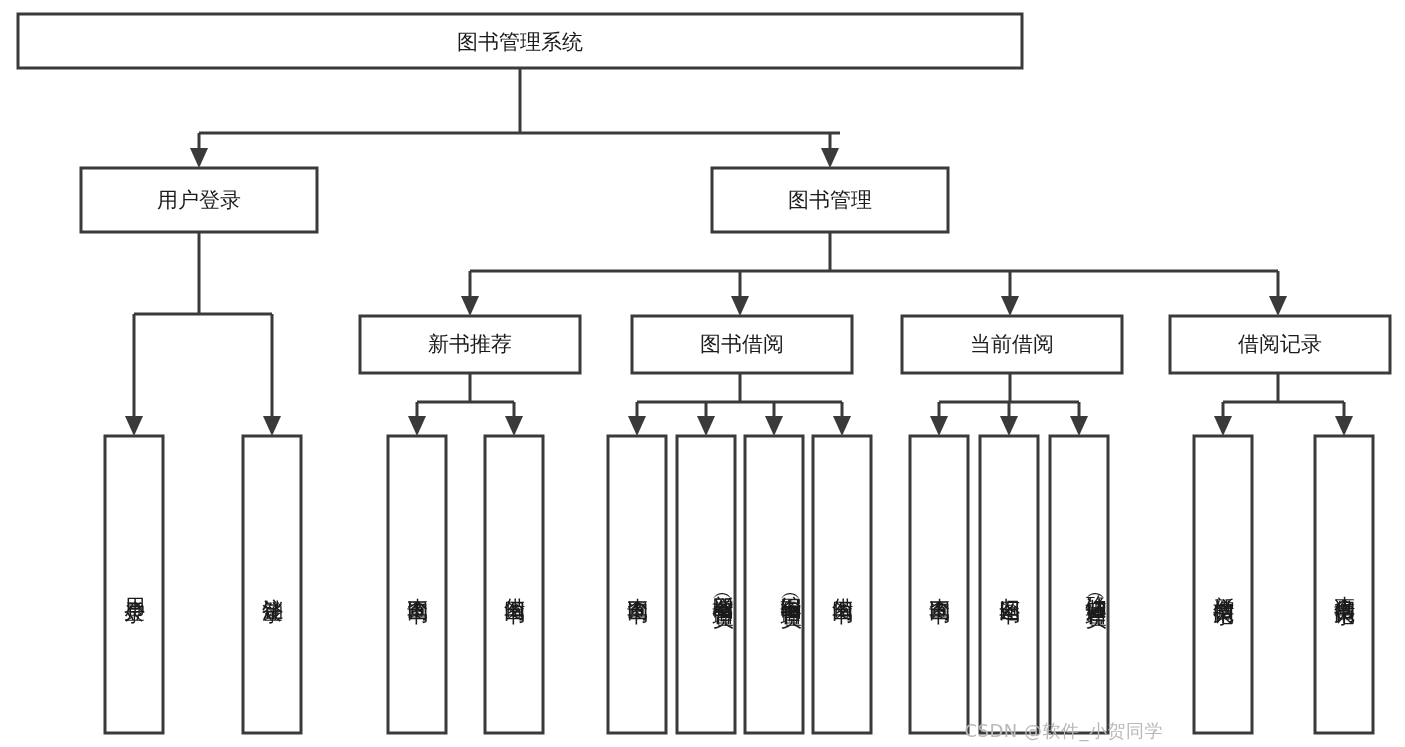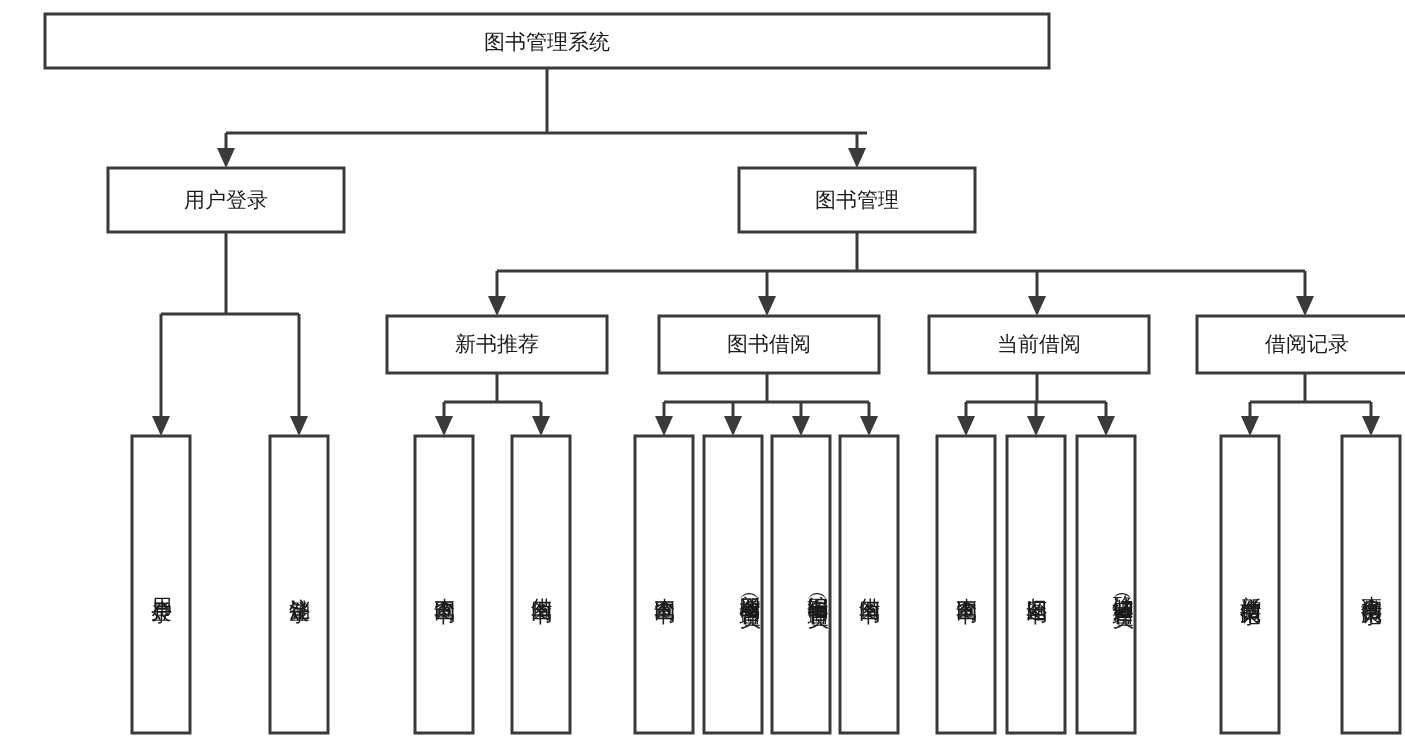--- a/index.html
+++ b/index.html
@@ -11,21 +11,20 @@
     width: 1405px;
     height: 747px;
     font-family: "DejaVu Sans", "Liberation Sans", sans-serif;
     overflow: hidden;
   }
   #diagram-root {
     position: relative;
     width: 1171px;
     height: 747px;
     background: #ffffff;
-    margin-left: 27px;
   }
   svg.flow {
     position: absolute;
     top: 0;
     left: 0;
     width: 1405px;
     height: 747px;
   }
   .node-box {
     fill: #ffffff;
@@ -235,14 +234,15 @@
   <div class="vlabel" style="left:745px; top:441px; width:58px; height:292px; display:flex; align-items:flex-start; justify-content:center;">编辑图书（管理员）</div>
   <div class="vlabel" style="left:813px; top:436px; width:58px; height:297px; display:flex; align-items:center; justify-content:center;">借阅图书</div>
 
   <div class="vlabel" style="left:910px; top:436px; width:58px; height:297px; display:flex; align-items:center; justify-content:center;">查询图书</div>
   <div class="vlabel" style="left:980px; top:436px; width:58px; height:297px; display:flex; align-items:center; justify-content:center;">归还图书</div>
   <div class="vlabel" style="left:1050px; top:441px; width:58px; height:292px; display:flex; align-items:flex-start; justify-content:center;">确认归还（管理员）</div>
 
   <div class="vlabel" style="left:1194px; top:436px; width:58px; height:297px; display:flex; align-items:center; justify-content:center;">新增借阅记录</div>
   <div class="vlabel" style="left:1315px; top:436px; width:58px; height:297px; display:flex; align-items:center; justify-content:center;">查询借阅记录</div>
 
+  <div class="watermark">CSDN @软件_小贺同学</div>
 
 </div>
 
 </body></html>

